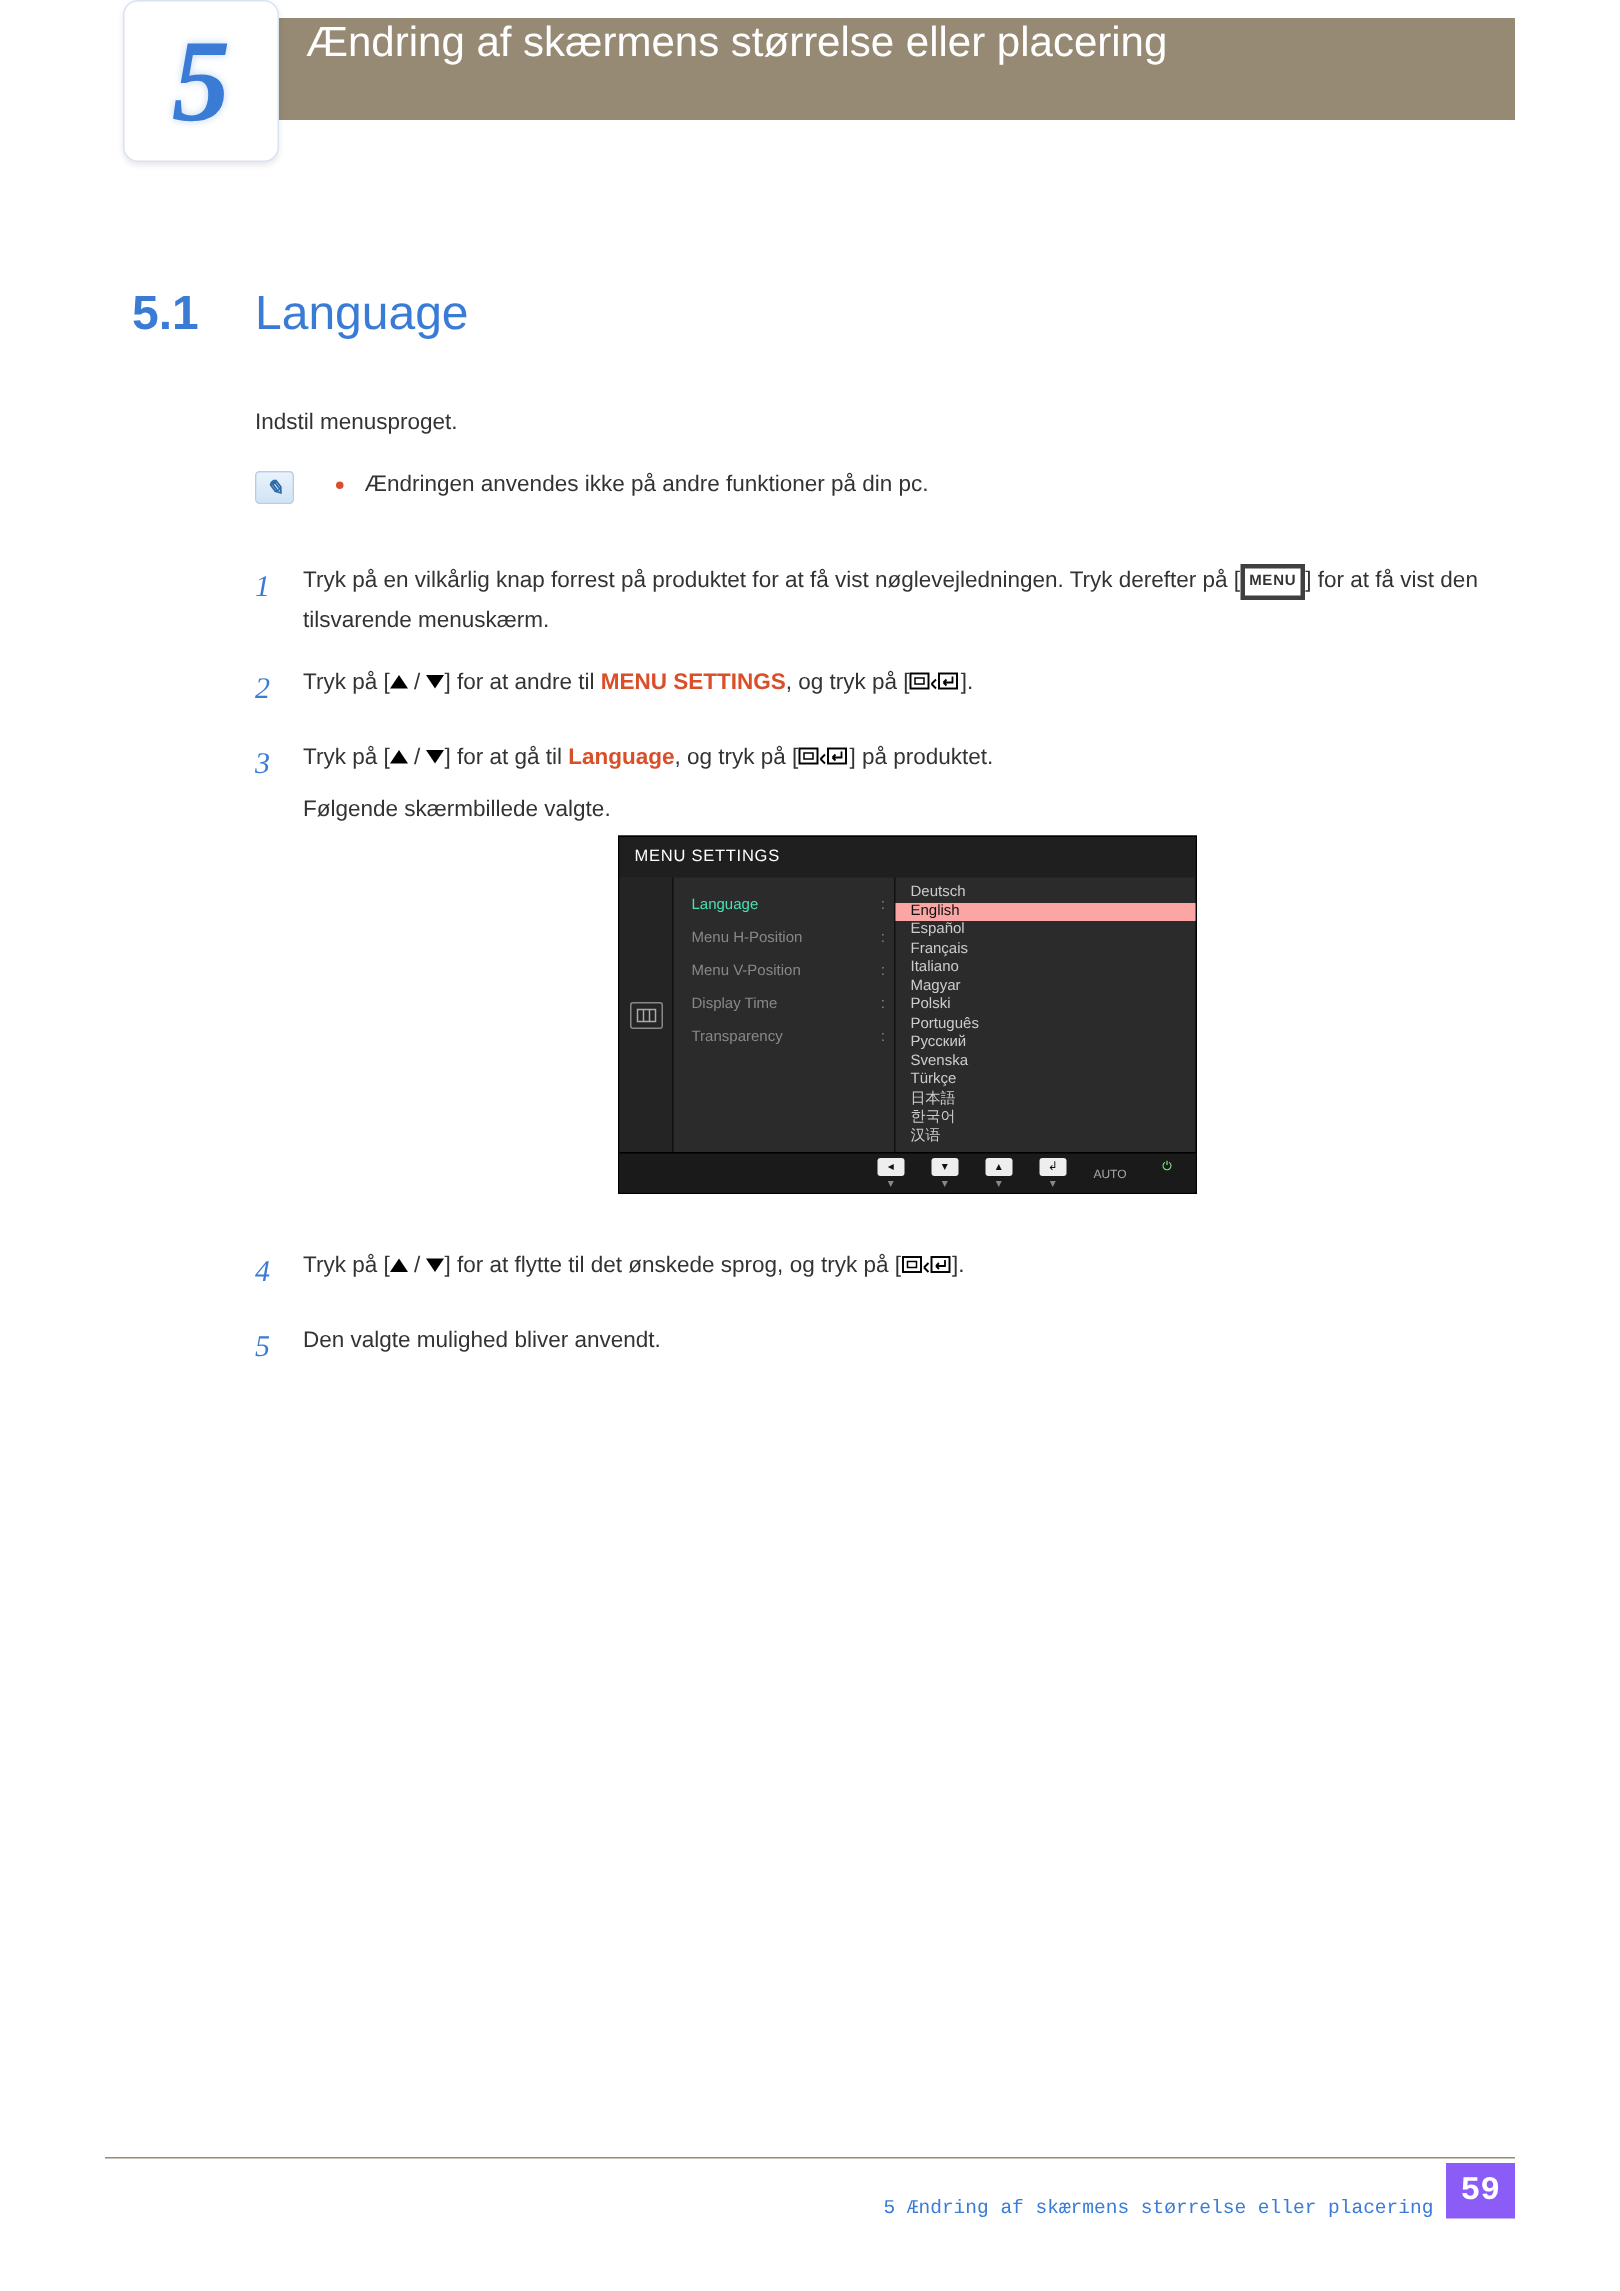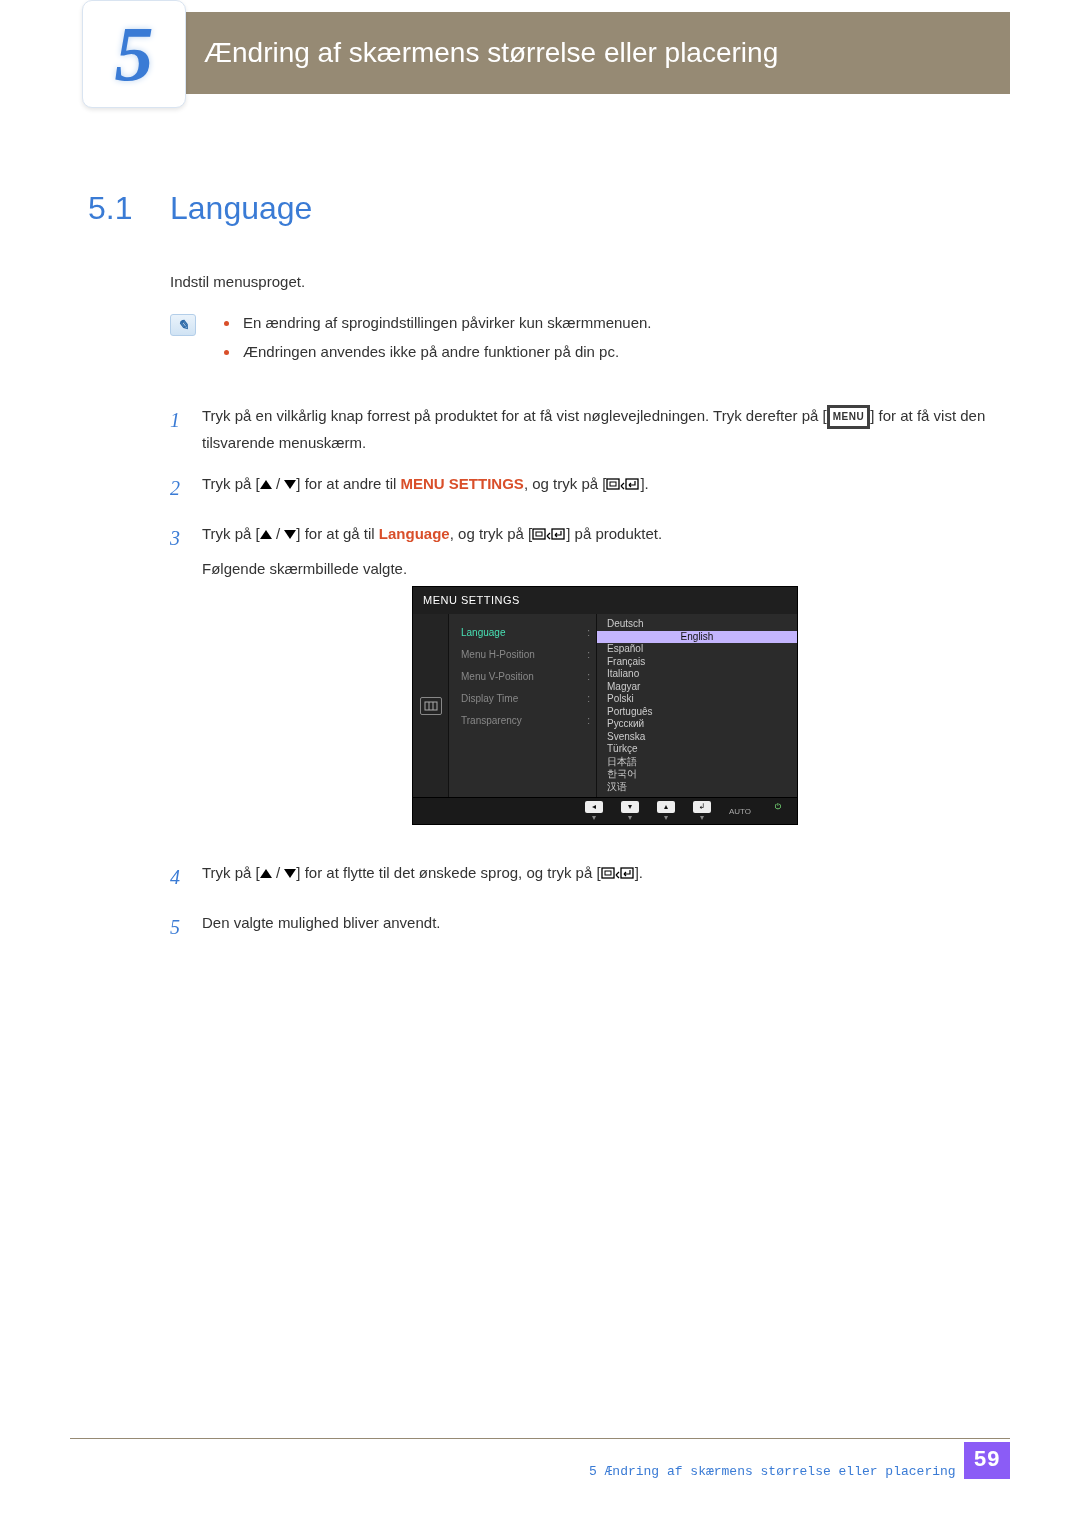--- a/index.html
+++ b/index.html
@@ -9,24 +9,24 @@
     width: 1080px;
     height: 1527px;
     position: relative;
     color: #333;
   }
   .header-bar {
     position: absolute;
     top: 12px;
     left: 94px;
     right: 70px;
-    height: 82px;
+    height: 68px;
     background: #968a74;
     display: flex;
-    align-items: center;
+    align-items: flex-start;
   }
   .chapter-badge {
     position: absolute;
     top: 0px;
     left: 82px;
     width: 104px;
     height: 108px;
     background: #fff;
     border-radius: 10px;
     border: 1px solid #d9e4f1;
@@ -53,21 +53,21 @@
   .content {
     position: absolute;
     top: 190px;
     left: 88px;
     right: 72px;
   }
   .section-row { display: flex; align-items: baseline; margin-bottom: 44px; }
   .section-num {
     color: #3a7bd5;
     font-size: 32px;
-    font-weight: 400;
+    font-weight: 700;
     width: 82px;
   }
   .section-title {
     color: #3a7bd5;
     font-size: 32px;
     font-weight: 400;
   }
   .body-text {
     font-size: 15px;
     color: #333;
@@ -188,21 +188,21 @@
     border-right:1px solid #111;
   }
   .osd-menu-item { display:flex; justify-content:space-between; padding:2px 0; color:#888; }
   .osd-menu-item.active { color:#48e0b4; }
   .osd-colon { color:#888; margin-left:auto; padding-left:4px; }
   .osd-right {
     flex: 1;
     padding: 4px 0px 4px 0px;
   }
   .osd-lang { padding: 0px 10px; font-size:10px; line-height:1.25; color:#ccc; }
-  .osd-lang.sel { background:#c4b5fd; color:#111;text-align:center; }
+  .osd-lang.sel { background:#fca5a5; color:#111; }
   .osd-footer {
     background:#1a1a1a;
     display:flex;
     justify-content:flex-end;
     gap: 18px;
     padding: 3px 10px 2px;
     border-top:1px solid #000;
   }
   .osd-fbtn { display:flex; flex-direction:column; align-items:center; gap:1px; }
   .osd-fbtn-box {
@@ -257,24 +257,20 @@
   <div class="section-row">
     <span class="section-num">5.1</span>
     <span class="section-title">Language</span>
   </div>
 
   <div class="body-text intro">Indstil menusproget.</div>
 
   <div class="note-block">
     <div class="note-icon">✎</div>
     <div class="note-list">
-      <div class="note-item">
-        <span class="bullet-dot"></span>
-        <span>En ændring af sprogindstillingen påvirker kun skærmmenuen.</span>
-      </div>
       <div class="note-item">
         <span class="bullet-dot"></span>
         <span>Ændringen anvendes ikke på andre funktioner på din pc.</span>
       </div>
     </div>
   </div>
 
 
   <div class="steps">
     <div class="step">

